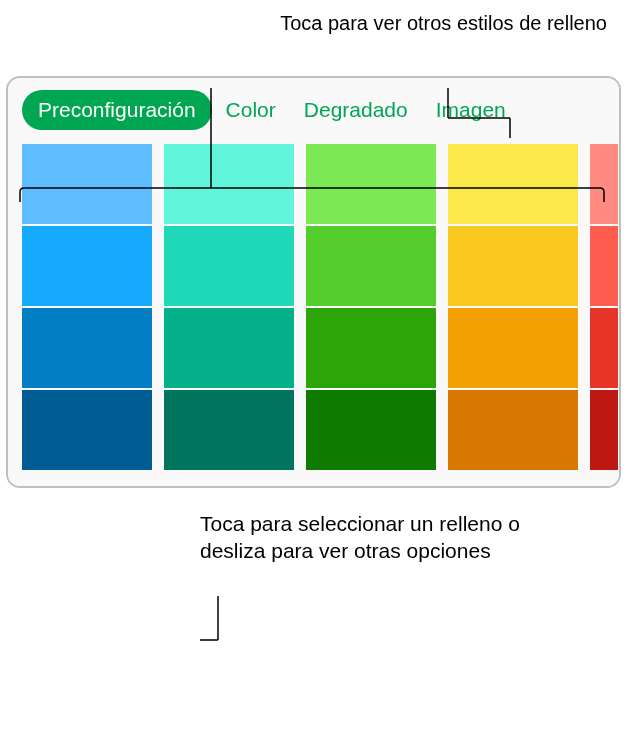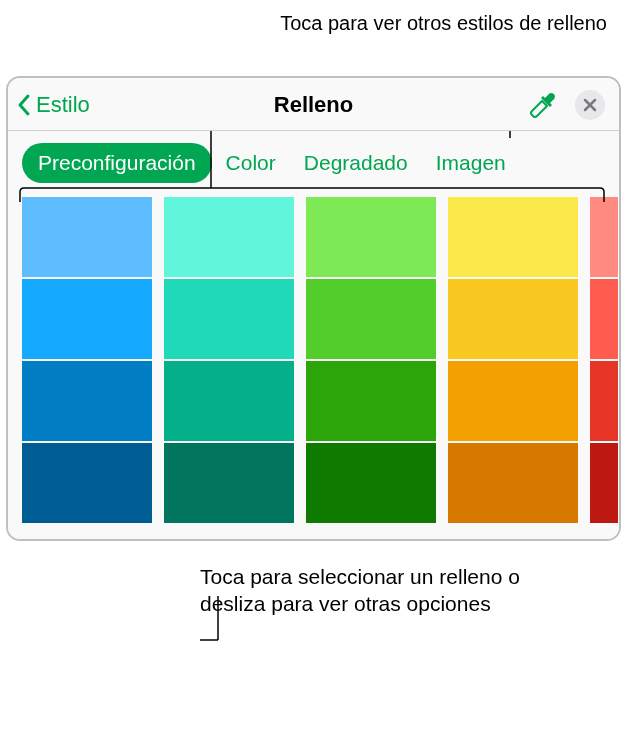--- a/index.html
+++ b/index.html
@@ -171,41 +171,20 @@
   <line x1="510" y1="30" x2="510" y2="50" stroke="#000" stroke-width="1.5"></line>
 </svg>
 
 <svg class="callout" style="top:178px; left:0;" width="627" height="30">
   <path d="M 20 24 L 20 14 Q 20 10 24 10 L 600 10 Q 604 10 604 14 L 604 24" stroke="#000" stroke-width="1.5" fill="none"></path>
 </svg>
 
 <div style="height:40px"></div>
 
 <div class="panel-container">
-  <div class="panel-header">
-    <div class="back-btn">
-      <svg class="chevron-left" viewBox="0 0 16 24">
-        <polyline points="12,3 4,12 12,21" stroke="#00a651" stroke-width="3" fill="none" stroke-linecap="round" stroke-linejoin="round"></polyline>
-      </svg>
-      <span>Estilo</span>
-    </div>
-    <div class="header-title">Relleno</div>
-    <div class="header-right">
-      <svg class="eyedropper" viewBox="0 0 28 28">
-        <path d="M 22 2 Q 25 2 26 5 Q 26 8 24 9 L 21 12 L 23 14 L 21 16 L 12 7 L 14 5 L 16 7 L 19 4 Q 20 2 22 2 Z" fill="#00a651"></path>
-        <path d="M 13 10 L 18 15 L 8 25 Q 6 27 4 25 L 3 24 Q 1 22 3 20 Z" fill="none" stroke="#00a651" stroke-width="2" stroke-linejoin="round"></path>
-      </svg>
-      <div class="close-btn">
-        <svg class="close-x" viewBox="0 0 14 14">
-          <line x1="2" y1="2" x2="12" y2="12" stroke="#7a7a7e" stroke-width="2.5" stroke-linecap="round"></line>
-          <line x1="12" y1="2" x2="2" y2="12" stroke="#7a7a7e" stroke-width="2.5" stroke-linecap="round"></line>
-        </svg>
-      </div>
-    </div>
-  </div>
 
   <div class="tabs">
     <div class="tab active">Preconfiguración</div>
     <div class="tab">Color</div>
     <div class="tab">Degradado</div>
     <div class="tab">Imagen</div>
   </div>
 
   <div class="swatches-viewport">
     <div class="swatches-row" id="swatches-row">

